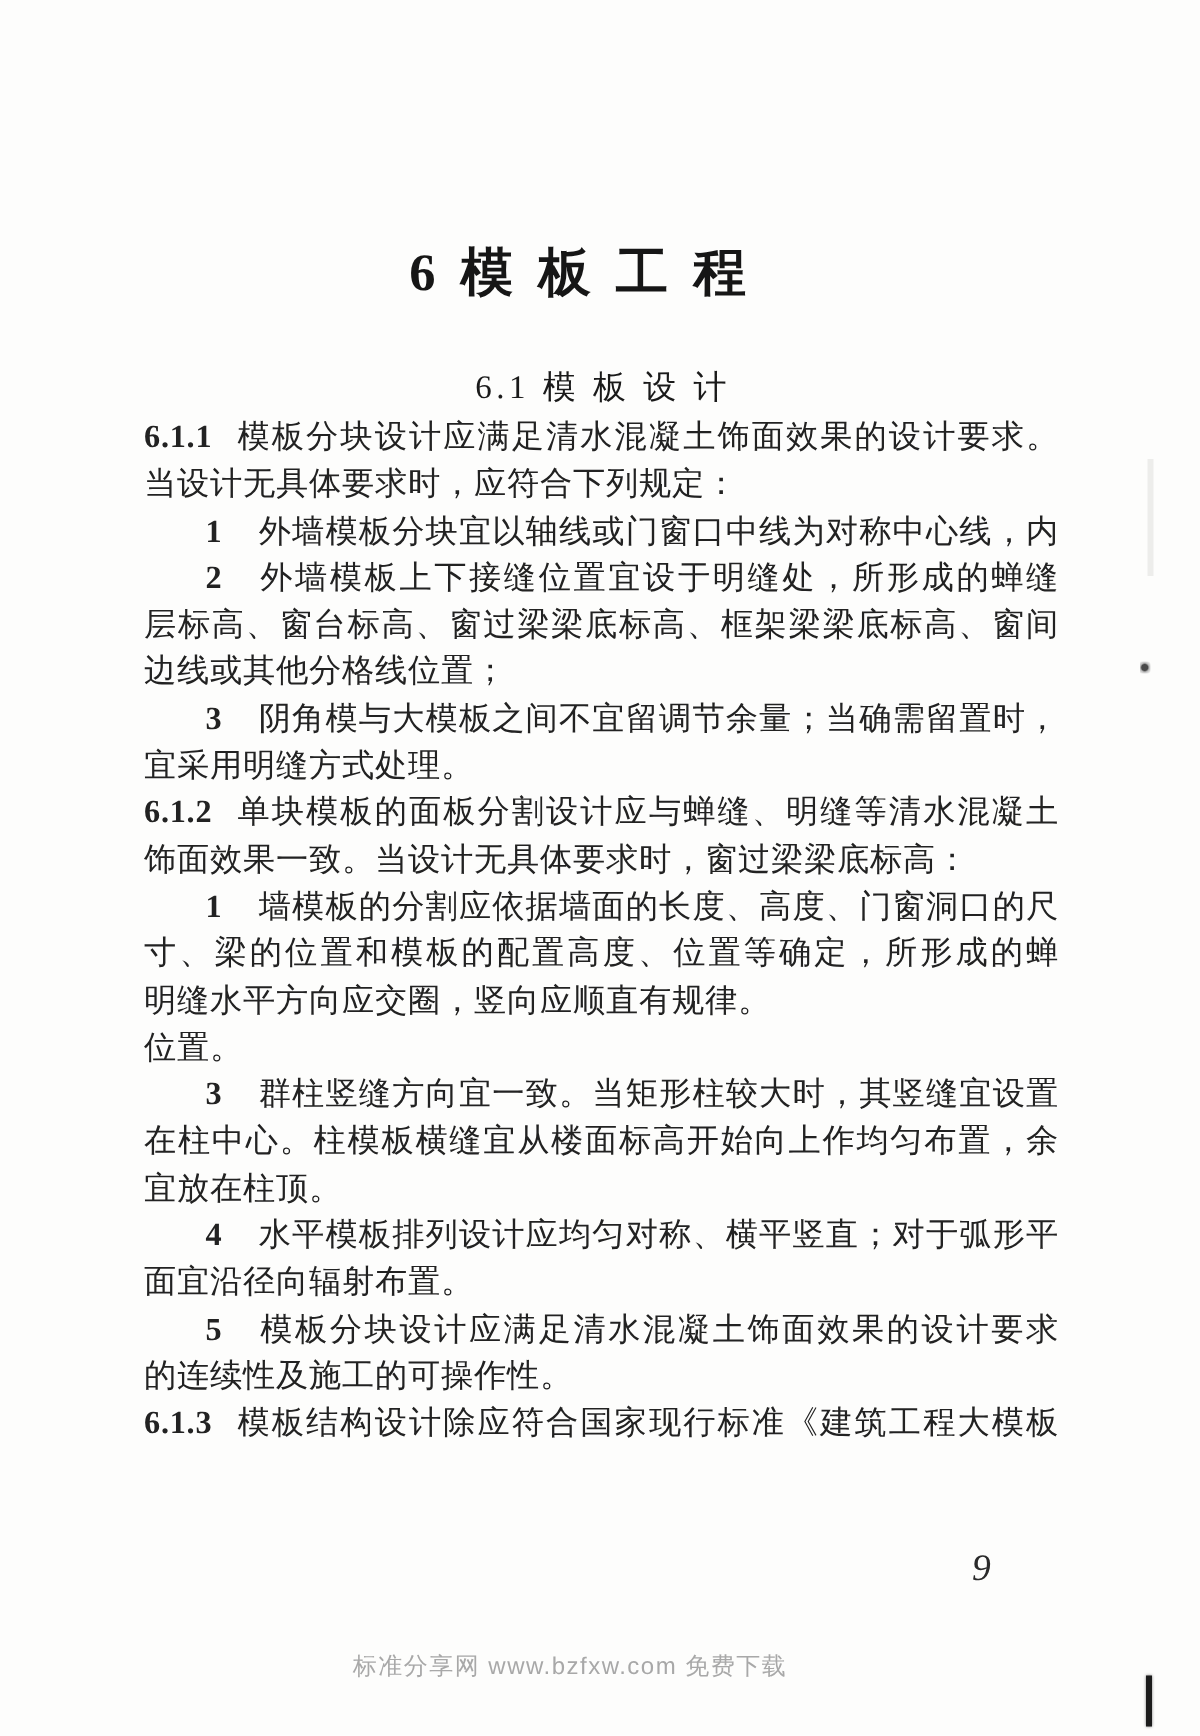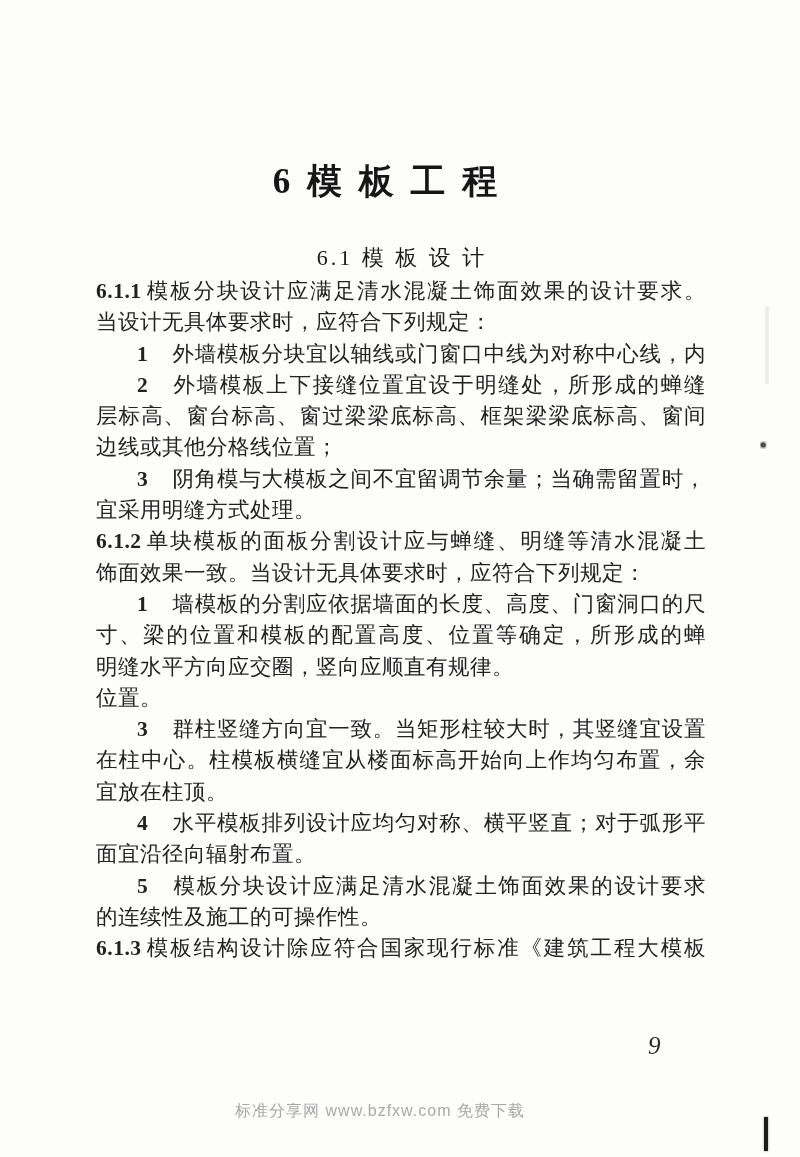--- a/index.html
+++ b/index.html
@@ -50,21 +50,21 @@
     font-size: 21.5px;
     line-height: 31.3px;
     height: 31.3px;
     overflow: hidden;
     text-align: justify;
     color: #222222;
     letter-spacing: 0.5px;
   }
   .line.full { text-align-last: justify; }
   .line.item { padding-left: 41px; }
-  .num { font-weight: bold; margin-right: 4px; }
+  .num { font-weight: bold; margin-right: 16px; }
   .item .num { margin-right: 24px; }
   .page-number {
     position: absolute;
     left: 648px; top: 1032px;
     font-size: 25px;
     font-style: italic;
     color: #2a2a2a;
   }
   .watermark {
     position: absolute;
@@ -103,21 +103,21 @@
   <div class="content" id="content">
       <div class="line clause full"><span class="num">6.1.1</span><span class="txt">模板分块设计应满足清水混凝土饰面效果的设计要求。</span></div>
       <div class="line cont"><span class="txt">当设计无具体要求时，应符合下列规定：</span></div>
       <div class="line item full"><span class="num">1</span><span class="txt">外墙模板分块宜以轴线或门窗口中线为对称中心线，内</span></div>
       <div class="line item full"><span class="num">2</span><span class="txt">外墙模板上下接缝位置宜设于明缝处，所形成的蝉缝</span></div>
       <div class="line cont full"><span class="txt">层标高、窗台标高、窗过梁梁底标高、框架梁梁底标高、窗间墙</span></div>
       <div class="line cont"><span class="txt">边线或其他分格线位置；</span></div>
       <div class="line item full"><span class="num">3</span><span class="txt">阴角模与大模板之间不宜留调节余量；当确需留置时，</span></div>
       <div class="line cont"><span class="txt">宜采用明缝方式处理。</span></div>
       <div class="line clause full"><span class="num">6.1.2</span><span class="txt">单块模板的面板分割设计应与蝉缝、明缝等清水混凝土</span></div>
-      <div class="line cont"><span class="txt">饰面效果一致。当设计无具体要求时，应符合下列规定：</span></div>
+      <div class="line cont"><span class="txt">饰面效果一致。当设计无具体要求时，窗过梁梁底标高：</span></div>
       <div class="line item full"><span class="num">1</span><span class="txt">墙模板的分割应依据墙面的长度、高度、门窗洞口的尺</span></div>
       <div class="line cont full"><span class="txt">寸、梁的位置和模板的配置高度、位置等确定，所形成的蝉缝、</span></div>
       <div class="line cont"><span class="txt">明缝水平方向应交圈，竖向应顺直有规律。</span></div>
       <div class="line cont"><span class="txt">位置。</span></div>
       <div class="line item full"><span class="num">3</span><span class="txt">群柱竖缝方向宜一致。当矩形柱较大时，其竖缝宜设置</span></div>
       <div class="line cont full"><span class="txt">在柱中心。柱模板横缝宜从楼面标高开始向上作均匀布置，余数</span></div>
       <div class="line cont"><span class="txt">宜放在柱顶。</span></div>
       <div class="line item full"><span class="num">4</span><span class="txt">水平模板排列设计应均匀对称、横平竖直；对于弧形平</span></div>
       <div class="line cont"><span class="txt">面宜沿径向辐射布置。</span></div>
       <div class="line item full"><span class="num">5</span><span class="txt">模板分块设计应满足清水混凝土饰面效果的设计要求</span></div>

